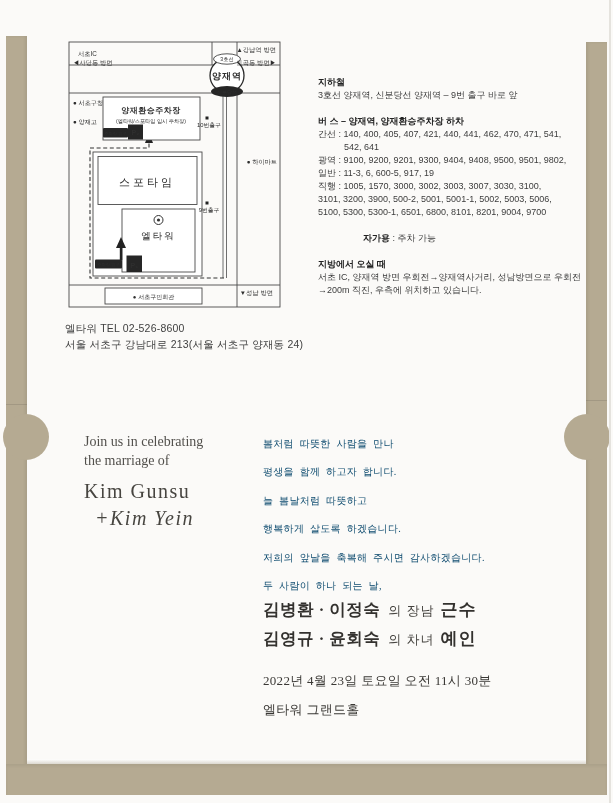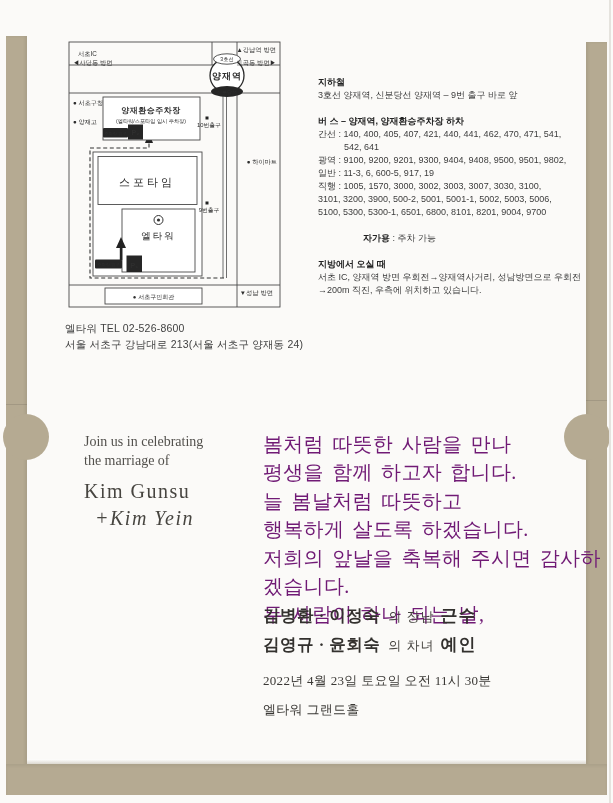--- a/index.html
+++ b/index.html
@@ -35,25 +35,25 @@
   .t-gap{margin-top:13px;}
   .t-ind{padding-left:26px;}
   .t-b{font-weight:bold;color:#222;margin-left:45px;}
 
   
   .eng{left:84px;top:433px;font-family:"Liberation Serif",serif;color:#52504c;}
   .eng .small{font-size:14px;line-height:18.5px;}
   .eng .names{margin-top:8px;font-size:20px;line-height:27px;letter-spacing:1.5px;color:#474540;}
   .eng .indent{padding-left:11px;}
 
-  .msg{left:263px;top:430px;font-family:"Liberation Serif",serif;font-size:20px;
-       line-height:28.4px;color:#701a75;letter-spacing:.3px;word-spacing:3px;}
+  .msg{left:263px;top:430px;font-family:"Liberation Serif",serif;font-size:10px;
+       line-height:28.4px;color:#0c4a6e;letter-spacing:.3px;word-spacing:3px;}
 
   .parents{left:263px;top:601px;font-family:"Liberation Serif",serif;color:#33312e;}
-  .parents .row{height:29px;line-height:29px;text-align:center;}
+  .parents .row{height:29px;line-height:18px;text-align:center;}
   .parents .pn{font-weight:bold;font-size:16.5px;letter-spacing:.5px;}
   .parents .rel{font-size:13px;color:#45433f;padding:0 6px 0 8px;letter-spacing:1px;}
   .parents .cn{font-weight:bold;font-size:17px;letter-spacing:1px;}
 
   .when{left:263px;top:667px;font-family:"Liberation Serif",serif;font-size:13px;
         line-height:28.5px;color:#3a3835;letter-spacing:.3px;}
 </style>
 </head>
 <body>
 

